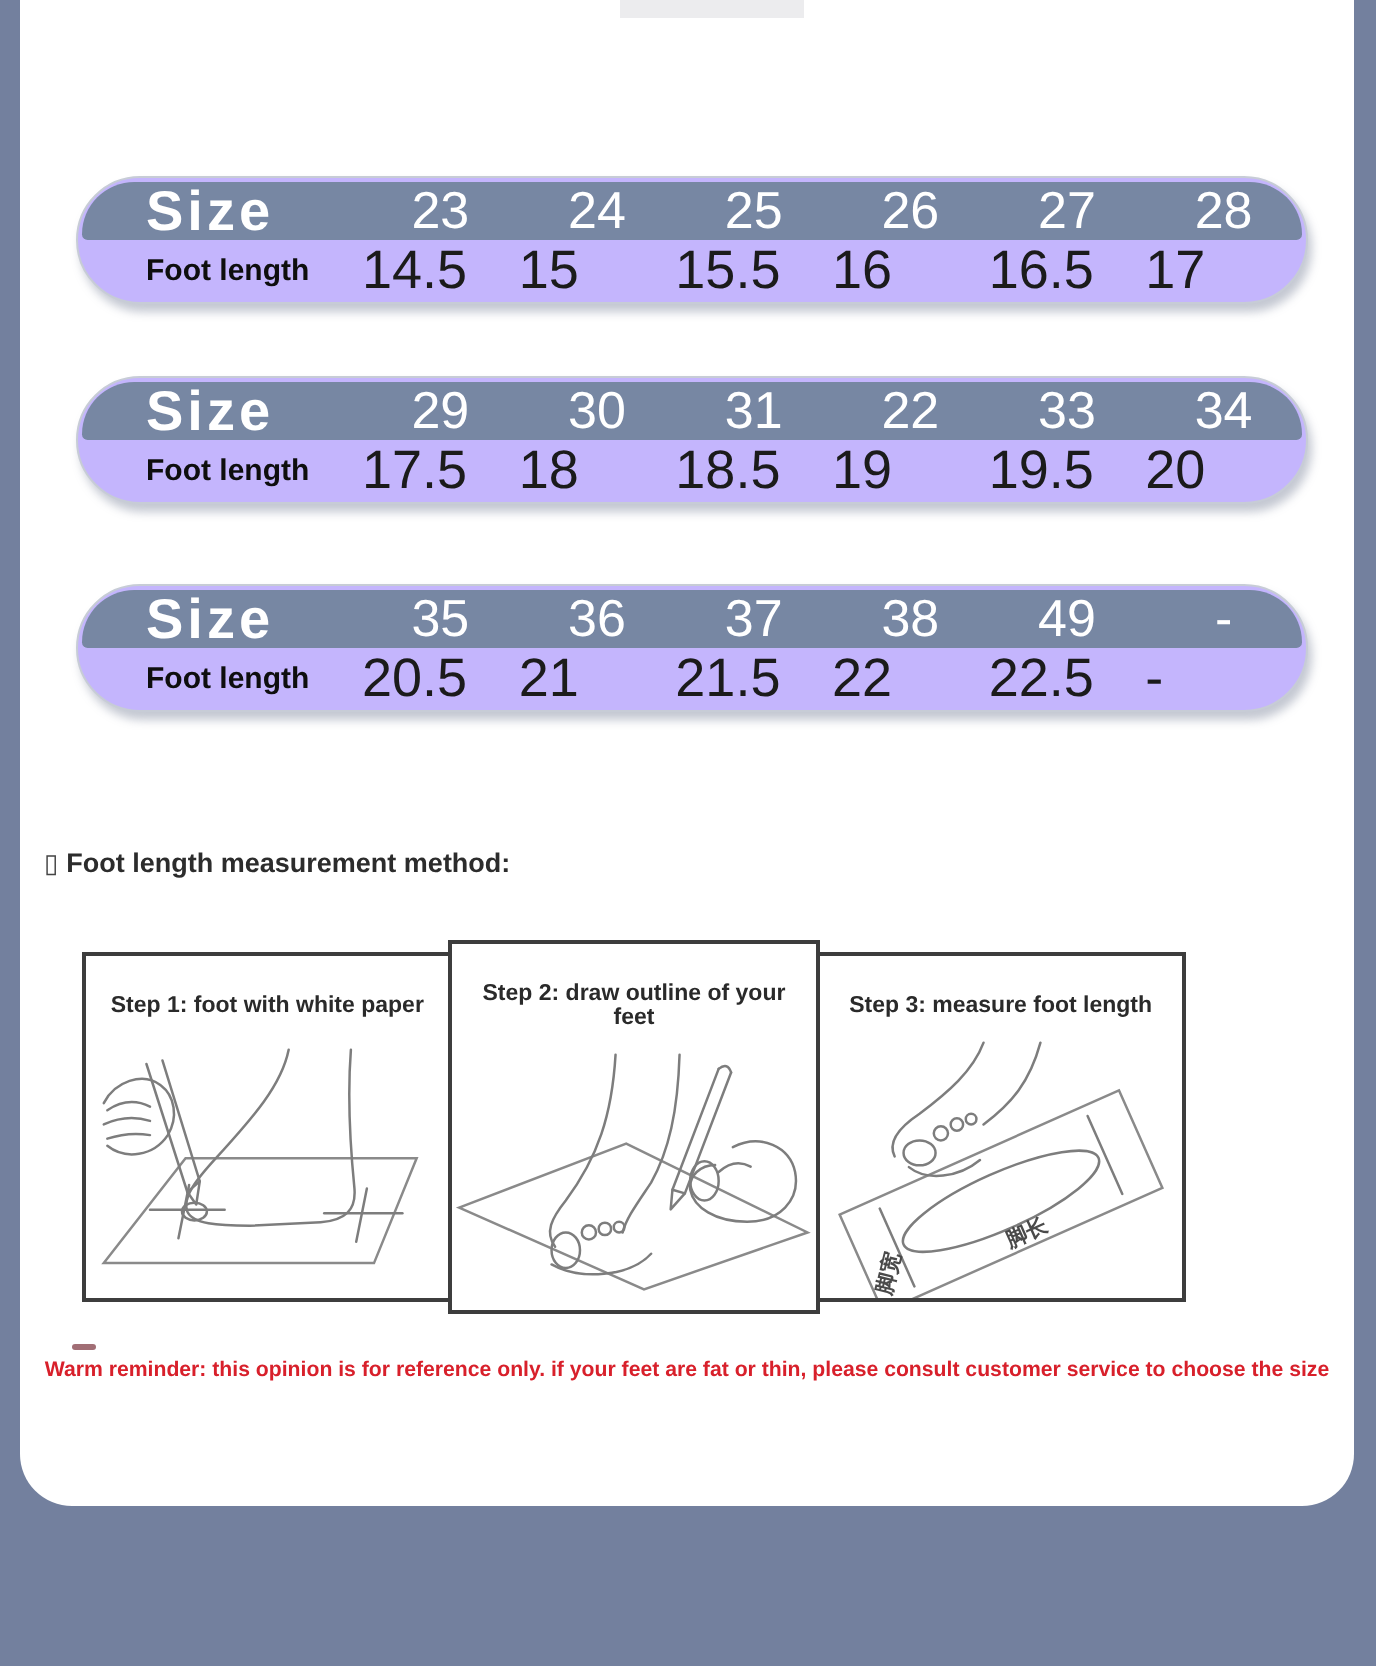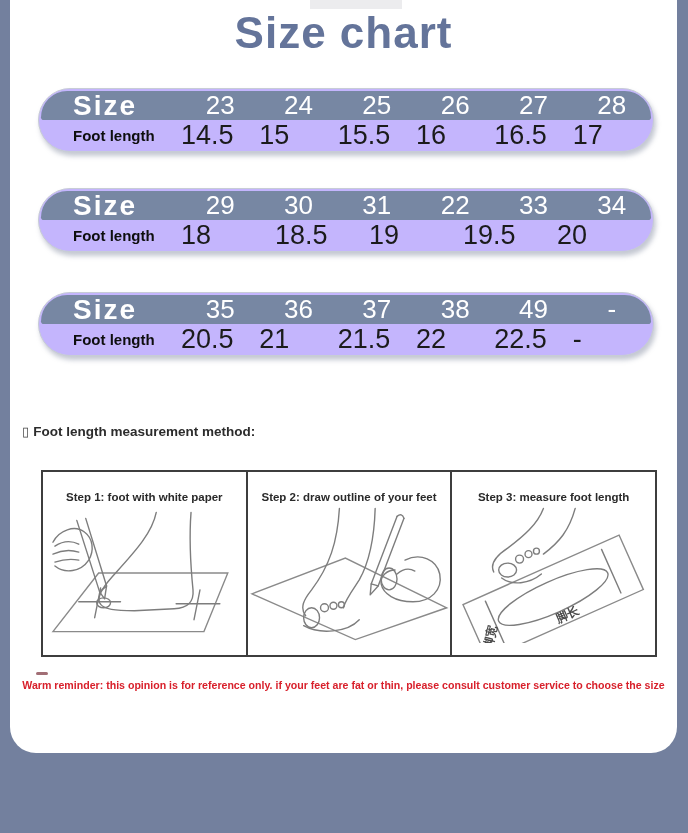--- a/index.html
+++ b/index.html
@@ -63,22 +63,23 @@
   
   .method-heading {
     position:absolute; top:424px; left:12px;
     font-size:13.5px; font-weight:bold; color:#2c2c2c;
   }
   .method-heading .bullet {
     font-weight:400; margin-right:4px; color:#444; font-size:13px;
   }
   .steps {
     position:absolute; top:470px; left:31px;
-    width:616px; height:187px;
+    width:552px; height:187px;
     display:flex;
+    align-items:center;
   }
   .step {
     flex:1; background:#fff;
     border:2px solid #3d3d3d;
     position:relative;
   }
   .step + .step { margin-left:-2px; }
   .step-label {
     margin-top:19px; text-align:center;
     font-size:11.5px; font-weight:bold; color:#2a2a2a;
@@ -98,21 +99,20 @@
     text-align:center;
     font-size:10.6px; font-weight:bold; color:#d8202b;
   }
 </style>
 </head>
 <body>
 
 <div class="card">
 
   <div class="title-artifact"></div>
-  <div class="page-title">Size chart</div>
 
   <div class="pill pill-1">
     <div class="pill-top">
       <span class="size-label">Size</span>
       <span class="hcell">23</span>
       <span class="hcell">24</span>
       <span class="hcell">25</span>
       <span class="hcell">26</span>
       <span class="hcell">27</span>
       <span class="hcell">28</span>
@@ -133,20 +133,21 @@
       <span class="size-label">Size</span>
       <span class="hcell">29</span>
       <span class="hcell">30</span>
       <span class="hcell">31</span>
       <span class="hcell">22</span>
       <span class="hcell">33</span>
       <span class="hcell">34</span>
     </div>
     <div class="pill-bottom">
       <span class="foot-label">Foot length</span>
+      <span class="bcell">17.5</span>
       <span class="bcell">18</span>
       <span class="bcell">18.5</span>
       <span class="bcell">19</span>
       <span class="bcell">19.5</span>
       <span class="bcell">20</span>
     </div>
   </div>
 
   <div class="pill pill-3">
     <div class="pill-top">

